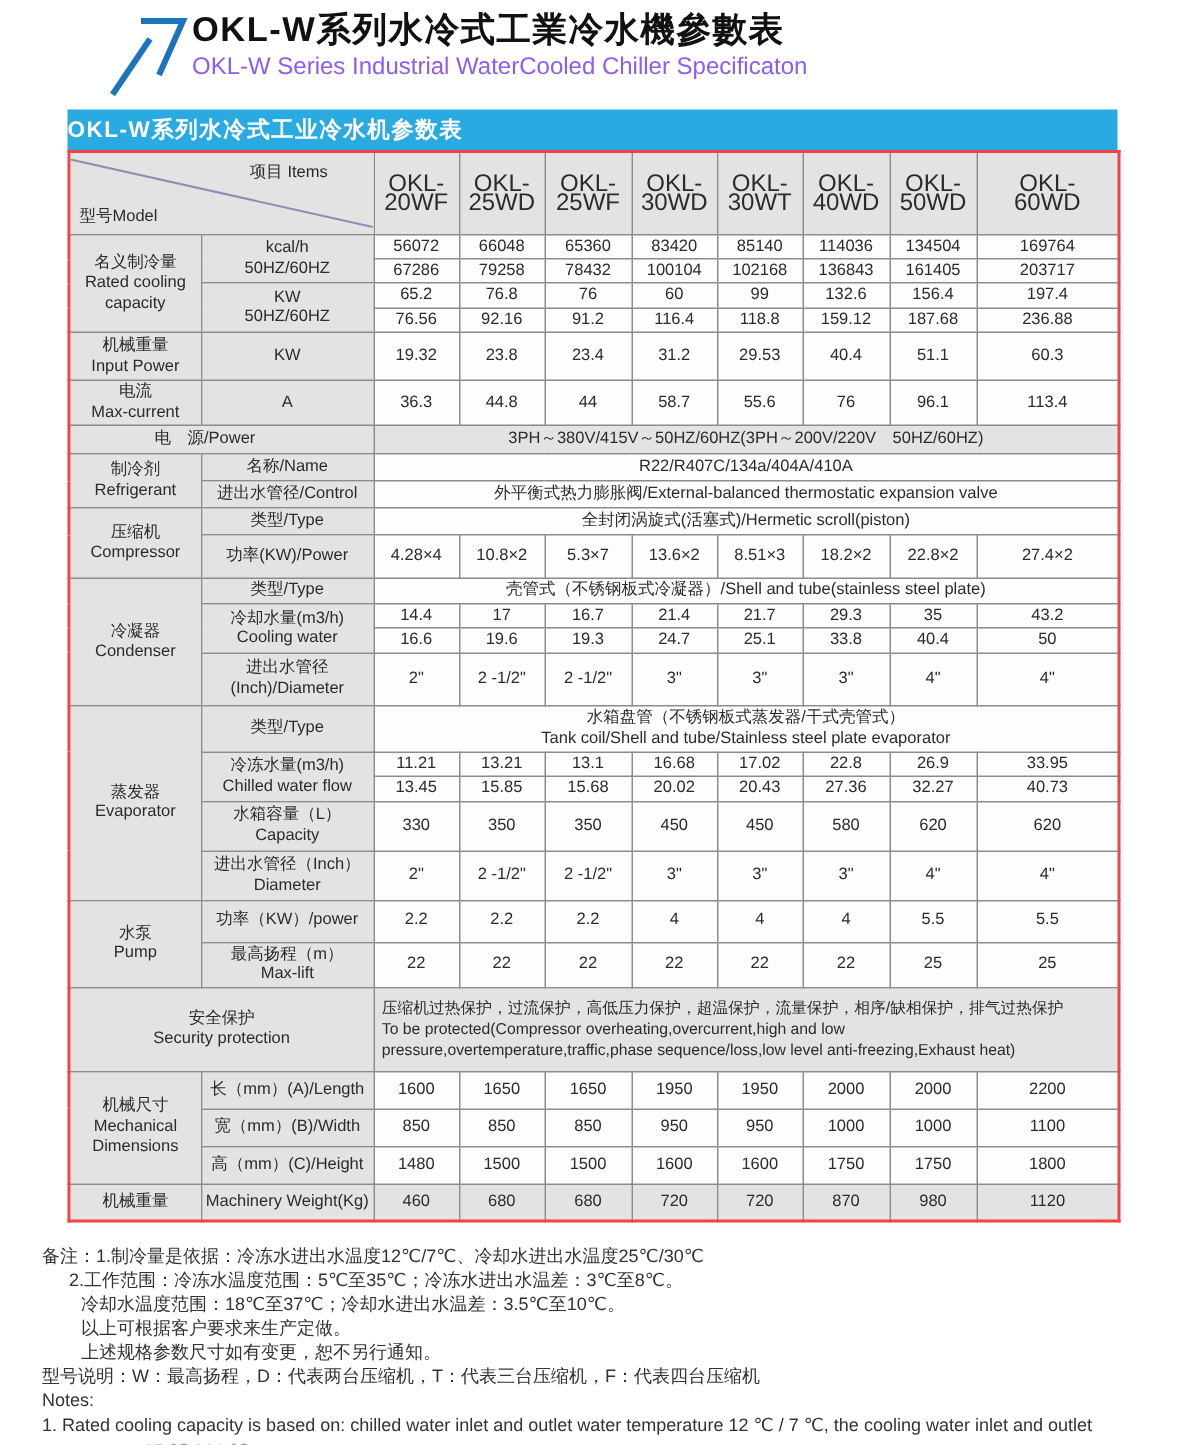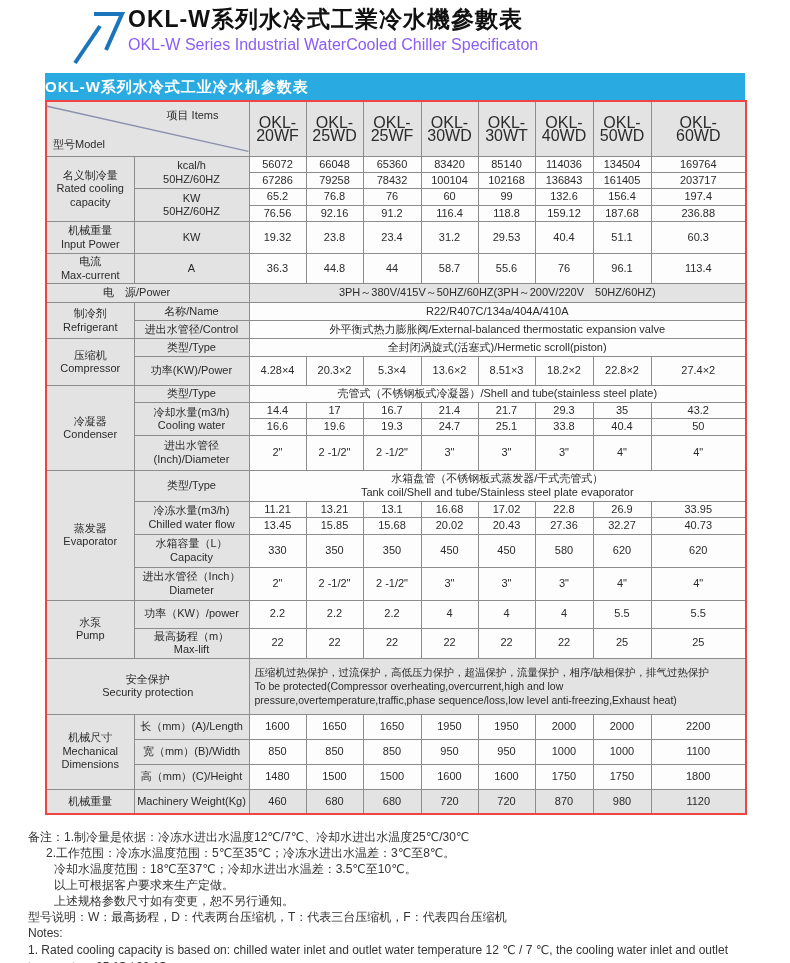--- a/index.html
+++ b/index.html
@@ -192,22 +192,22 @@
       </tr>
       <tr style="height:18px">
         <td class="g" rowspan="2">压缩机
 Compressor</td>
         <td class="g">类型/Type</td>
         <td colspan="8">全封闭涡旋式(活塞式)/Hermetic scroll(piston)</td>
       </tr>
       <tr style="height:29px">
         <td class="g">功率(KW)/Power</td>
         <td>4.28×4</td>
-          <td>20.3×2</td>
-          <td>5.3×4</td>
+          <td>10.8×2</td>
+          <td>5.3×7</td>
           <td>13.6×2</td>
           <td>8.51×3</td>
           <td>18.2×2</td>
           <td>22.8×2</td>
           <td>27.4×2</td>
       </tr>
       <tr style="height:17px">
         <td class="g" rowspan="4">冷凝器
 Condenser</td>
         <td class="g">类型/Type</td>

